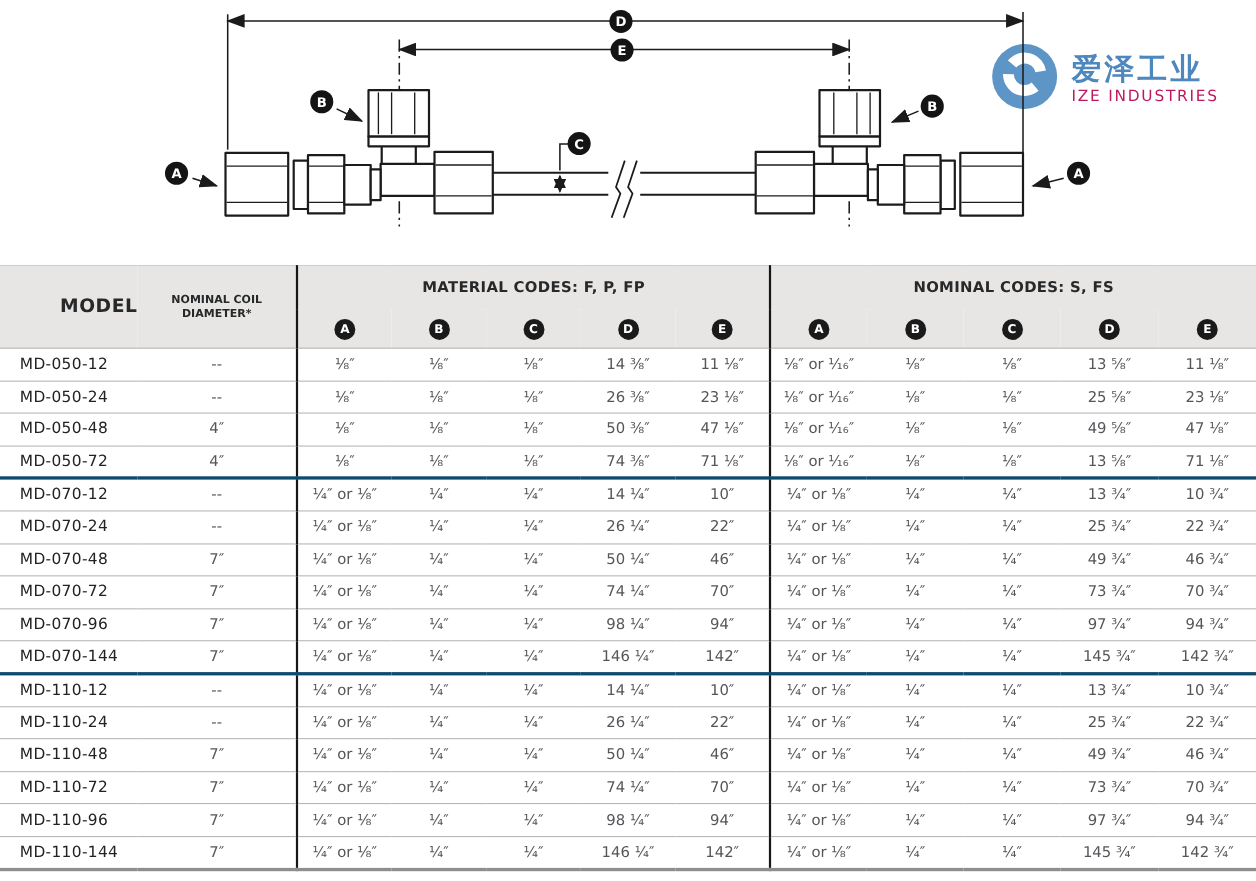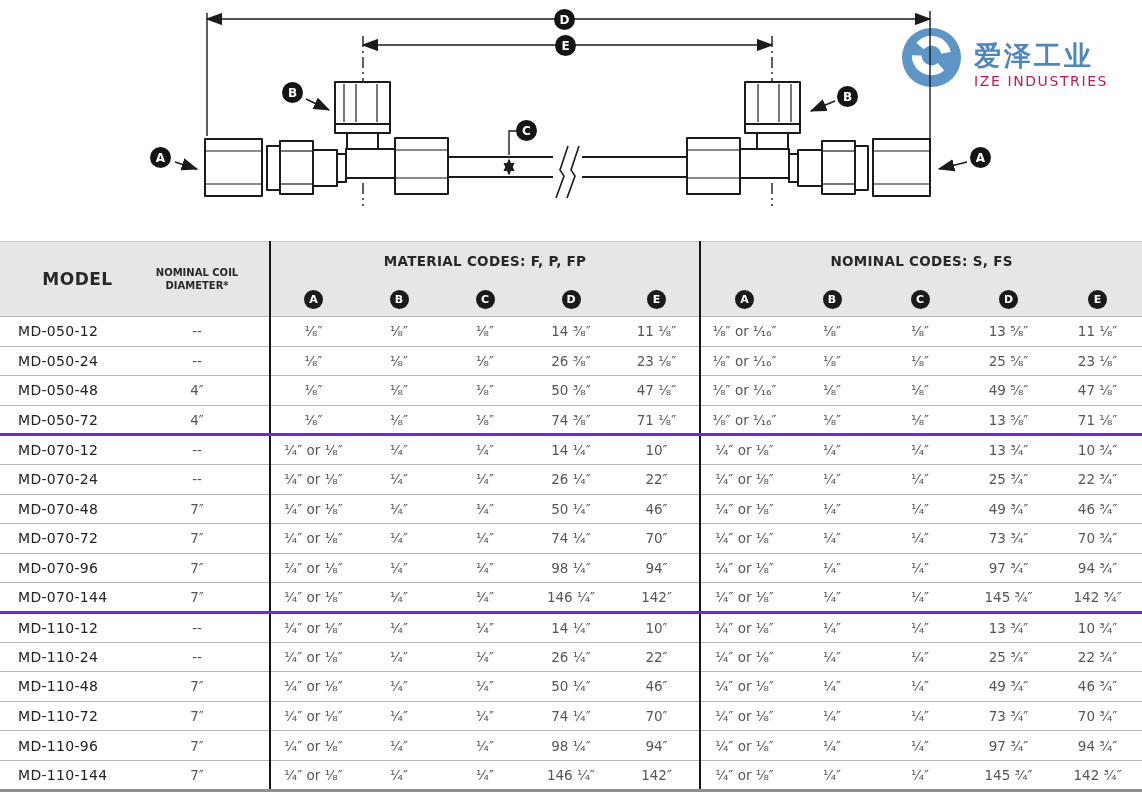--- a/index.html
+++ b/index.html
@@ -2,21 +2,21 @@
 <html><head>
 <meta charset="utf-8">
 <style>
   * { margin:0; padding:0; box-sizing:border-box; }
   html,body { width:1142px; height:801px; overflow:hidden; background:#fff;
               font-family:"DejaVu Sans","Liberation Sans",sans-serif; }
   .page { position:relative; width:1142px; height:801px; }
 
   
   .diagram { position:relative; width:1142px; height:241px; }
-  .logo { position:absolute; left:900px; top:26px; display:flex; align-items:flex-end; z-index:1; }
+  .logo { position:absolute; left:900px; top:38px; display:flex; align-items:center; z-index:1; }
   .logo-mark { display:block; }
   .logo-text { margin-left:11px; padding-top:6px; }
   .logo-cn { font-size:27px; font-weight:bold; color:#4E87BD; letter-spacing:3px; line-height:1.1; }
   .logo-en { font-size:14px; color:#be185d; letter-spacing:1.6px; margin-top:2px; }
   .art { position:absolute; left:0; top:0; z-index:2; }
   .callout { position:absolute; width:21px; height:21px; border-radius:50%; background:#141414;
              color:#fff; font-weight:bold; font-size:12px; display:flex; align-items:center;
              justify-content:center; z-index:3; }
   .co-d { left:554px; top:9px; }
   .co-e { left:555px; top:35px; }
@@ -24,30 +24,30 @@
   .co-b-right { left:837px; top:86px; }
   .co-a-left { left:150px; top:147px; }
   .co-a-right { left:970px; top:147px; }
   .co-c { left:516px; top:120px; }
 
   
   table { border-collapse:collapse; table-layout:fixed; width:1142px;
           border-top:1px solid #c9c9c9; border-bottom:3px solid #8e8e8e; }
   thead { background:#E7E6E4; border-bottom:1px solid #9a9a9a; }
   th { font-weight:bold; color:#26282a; }
-  .model-h { text-align:center; padding-left:30px; font-size:17px; letter-spacing:.5px; }
+  .model-h { text-align:right; padding-left:30px; font-size:17px; letter-spacing:.5px; }
   .coil-h { text-align:center; }
   .coil-h-text { display:inline-block; width:120px; text-align:center; font-size:10px; line-height:1.3; }
   .group-h { height:39px; font-size:13.5px; text-align:center; vertical-align:middle; letter-spacing:.3px; }
   .letter-h { height:36px; text-align:center; vertical-align:middle; }
   .circle-badge { display:inline-flex; width:19px; height:19px; border-radius:50%; background:#1a1a1a;
                   color:#fff; font-size:11px; font-weight:bold; align-items:center; justify-content:center; }
   tbody td { border-top:1px solid #b7b7b7; height:29.6px; text-align:center; vertical-align:middle;
              font-size:13.5px; color:#55565a; padding:0 2px; }
-  tbody.thick-top { border-top:3px solid #6d28d9; }
+  tbody.thick-top { border-top:3px solid #0c4a6e; }
   .group-start-col { border-left:2px solid #161616; }
   .c-model { text-align:left; padding-left:18px; font-size:14px; font-weight:normal; color:#222; letter-spacing:.3px; }
 </style>
 </head>
 <body>
 
 <div class="page">
 
   <div class="diagram">
 

